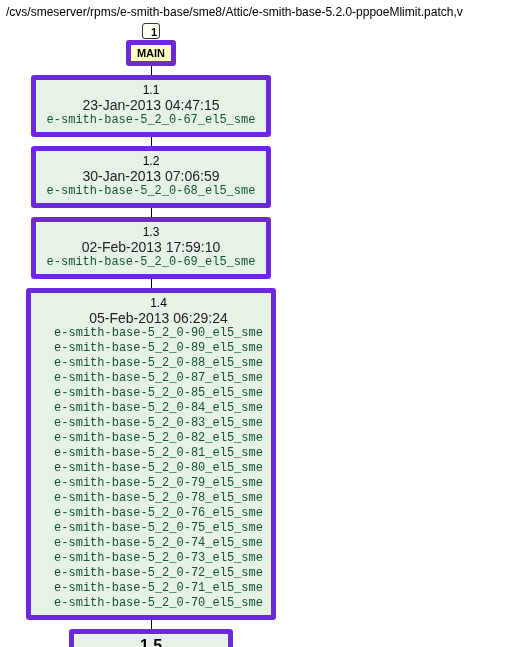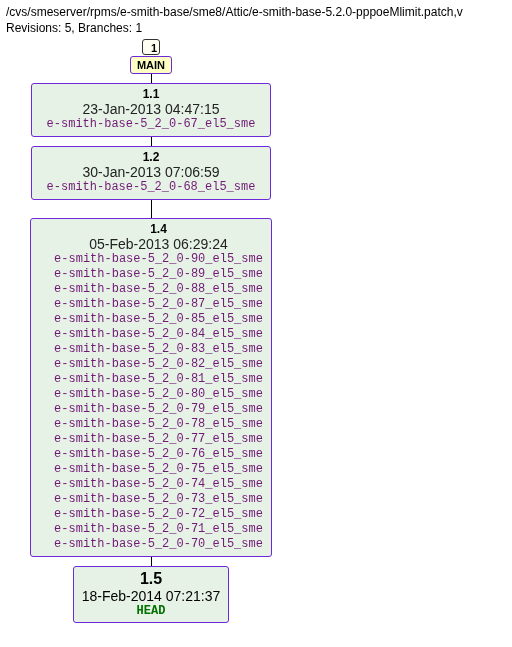--- a/index.html
+++ b/index.html
@@ -25,21 +25,21 @@
     flex-direction: column;
     align-items: center;
     width: 290px;
     margin-left: 6px;
   }
   .connector {
     width: 1px;
     background: #000;
   }
   .box {
-    border: 1px solid #6d28d9;
+    border: 5px solid #6d28d9;
     border-radius: 3px;
     text-align: center;
     padding: 3px 8px 4px 8px;
     box-sizing: border-box;
   }
   .box.main {
     background: #ffffc3;
     font-weight: bold;
     padding: 2px 6px;
     min-width: 34px;
@@ -58,27 +58,27 @@
   }
   .box.rev {
     background: #e7f2e7;
     min-width: 240px;
   }
   .box.rev .date {
     font-size: 14px;
     color: #222;
   }
   .box.rev .line {
-    color: #701a75;
+    color: #14532d;
     font-family: "Courier New", monospace;
     font-size: 12px;
     line-height: 1.25;
   }
   .box.rev .ver {
-    font-weight: bold;
+    font-weight: normal;
     font-size: 12px;
   }
   .box.head {
     background: #e7f2e7;
     min-width: 150px;
   }
   .box.head .date {
     font-size: 14px;
   }
   .box.head .ver {
@@ -99,21 +99,20 @@
   .long .ver, .long .date {
     text-align: center;
     display: block;
   }
 </style>
 </head>
 <body>
 
 <div class="header">
   <div>/cvs/smeserver/rpms/e-smith-base/sme8/Attic/e-smith-base-5.2.0-pppoeMlimit.patch,v</div>
-  <div>Revisions: 5, Branches: 1</div>
 </div>
 
 <div class="tree">
   <div class="node-wrap">
 
     <div style="position:relative;">
       <span class="box num">1</span>
     </div>
     <div class="box main">MAIN</div>
 
@@ -128,39 +127,43 @@
     <div class="connector" style="height:9px;"></div>
 
     <div class="box rev">
       <div class="ver">1.2</div>
       <div class="date">30-Jan-2013 07:06:59</div>
       <div class="line">e-smith-base-5_2_0-68_el5_sme</div>
     </div>
 
     <div class="connector" style="height:9px;"></div>
 
+    <div class="box rev">
+      <div class="ver">1.3</div>
+      <div class="date">02-Feb-2013 17:59:10</div>
+      <div class="line">e-smith-base-5_2_0-69_el5_sme</div>
+    </div>
 
     <div class="connector" style="height:9px;"></div>
 
     <div class="box rev long" id="rev14">
       <span class="ver">1.4</span>
       <span class="date">05-Feb-2013 06:29:24</span>
     <div class="line">e-smith-base-5_2_0-90_el5_sme</div>
         <div class="line">e-smith-base-5_2_0-89_el5_sme</div>
         <div class="line">e-smith-base-5_2_0-88_el5_sme</div>
         <div class="line">e-smith-base-5_2_0-87_el5_sme</div>
         <div class="line">e-smith-base-5_2_0-85_el5_sme</div>
         <div class="line">e-smith-base-5_2_0-84_el5_sme</div>
         <div class="line">e-smith-base-5_2_0-83_el5_sme</div>
         <div class="line">e-smith-base-5_2_0-82_el5_sme</div>
         <div class="line">e-smith-base-5_2_0-81_el5_sme</div>
         <div class="line">e-smith-base-5_2_0-80_el5_sme</div>
         <div class="line">e-smith-base-5_2_0-79_el5_sme</div>
         <div class="line">e-smith-base-5_2_0-78_el5_sme</div>
-        <div class="line">e-smith-base-5_2_0-77_el5_sme</div>
         <div class="line">e-smith-base-5_2_0-76_el5_sme</div>
         <div class="line">e-smith-base-5_2_0-75_el5_sme</div>
         <div class="line">e-smith-base-5_2_0-74_el5_sme</div>
         <div class="line">e-smith-base-5_2_0-73_el5_sme</div>
         <div class="line">e-smith-base-5_2_0-72_el5_sme</div>
         <div class="line">e-smith-base-5_2_0-71_el5_sme</div>
         <div class="line">e-smith-base-5_2_0-70_el5_sme</div>
       </div>
 
     <div class="connector" style="height:9px;"></div>

